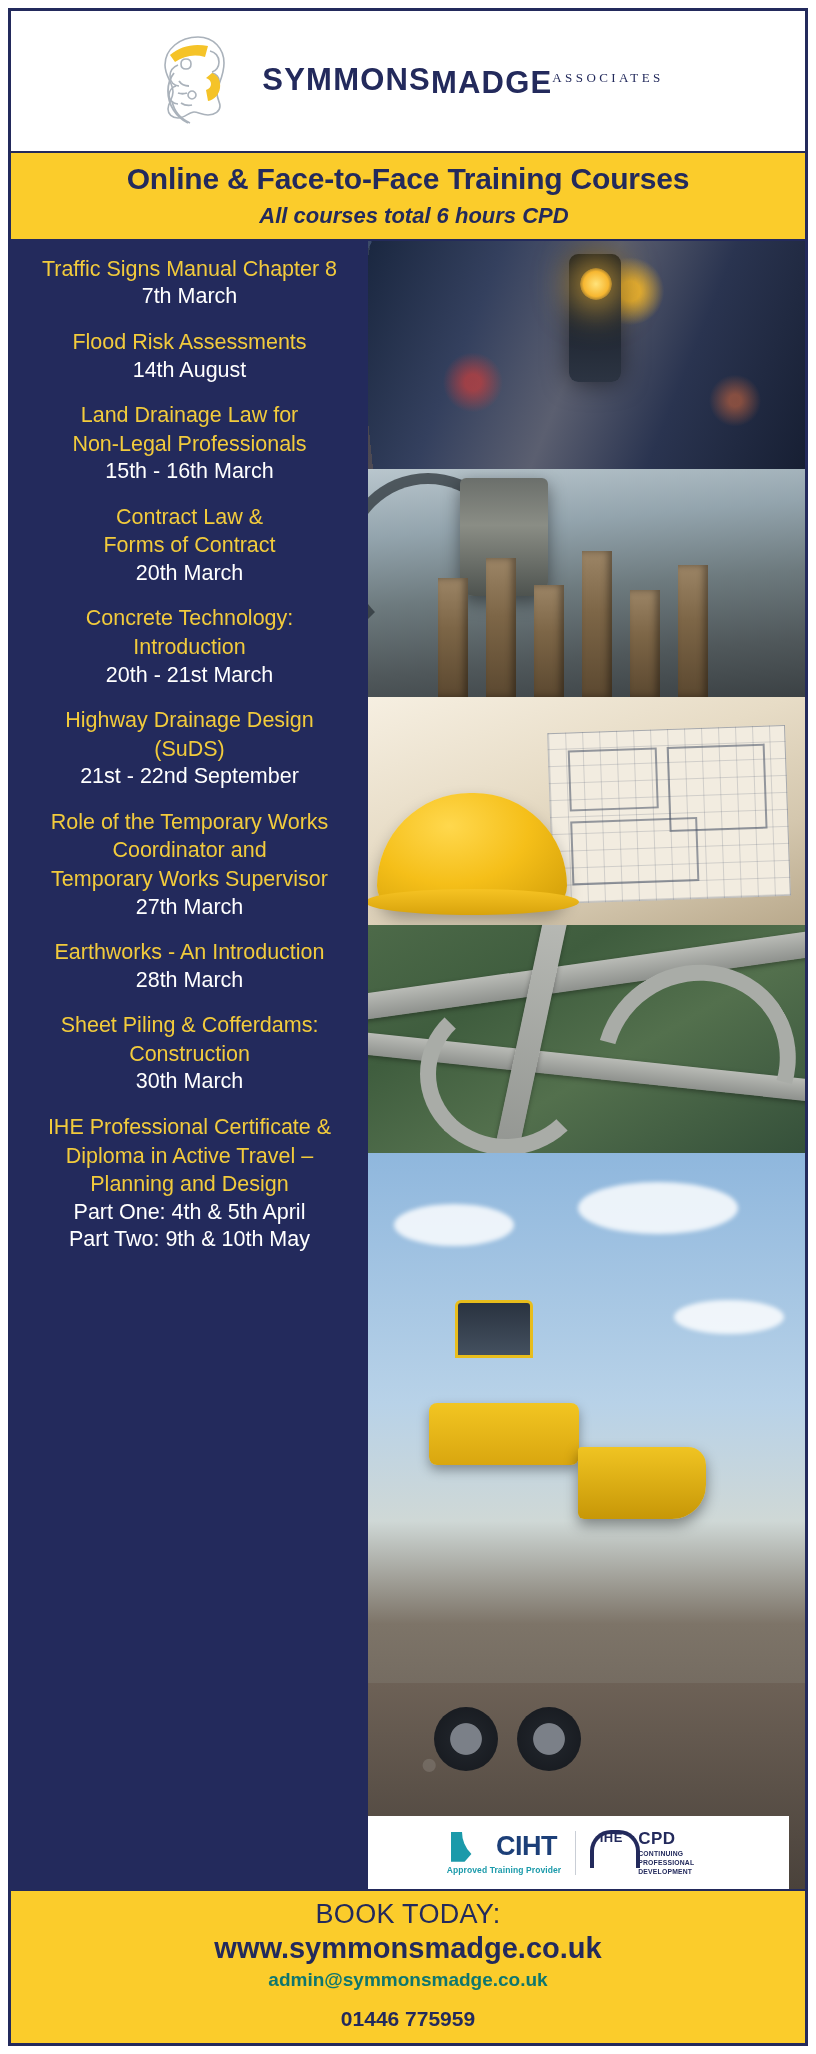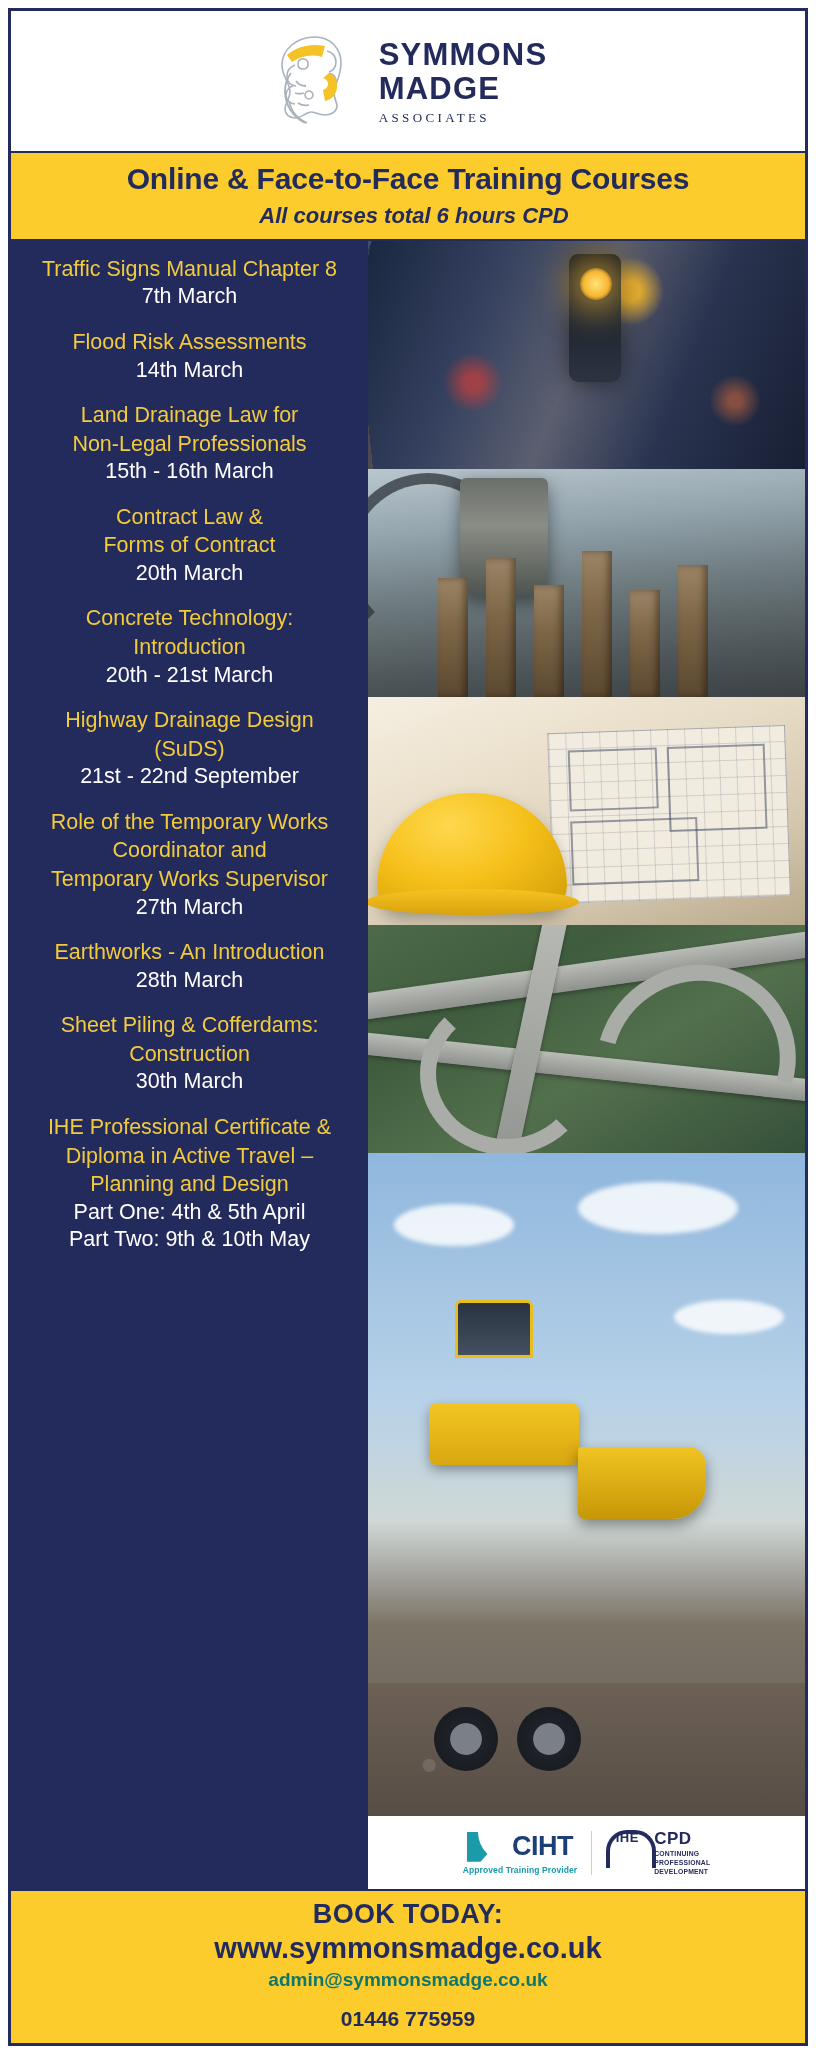--- a/index.html
+++ b/index.html
@@ -42,21 +42,21 @@
     gap: 18px;
   }
   .logo-mark {
     width: 92px;
     height: 104px;
     position: relative;
     flex: 0 0 auto;
   }
   .logo-wordmark {
     display: flex;
-    flex-direction: column;
+    flex-direction: row;
     justify-content: space-between;
     line-height: 1;
   }
   .logo-line1, .logo-line2 {
     font-size: 31px;
     font-weight: bold;
     color: #232a5c;
     letter-spacing: 1.2px;
   }
   .logo-line2 { margin-top: 3px; }
@@ -351,21 +351,21 @@
     height: 28%;
     background:
       radial-gradient(circle at 14% 40%, rgba(255,255,255,0.12) 0 6px, rgba(0,0,0,0) 7px),
       radial-gradient(circle at 62% 70%, rgba(255,255,255,0.10) 0 5px, rgba(0,0,0,0) 6px),
       linear-gradient(180deg,#6d6156 0%, #4a423b 100%);
   }
 
   
   .accred {
     position: absolute;
-    right: 0;
+    right: 16px;
     bottom: 0;
     width: 100%;
     height: 72px;
     background: #ffffff;
     display: flex;
     align-items: center;
     justify-content: center;
     gap: 14px;
     border-top: 1px solid #ffffff;
   }
@@ -461,21 +461,21 @@
   
   .footer {
     flex: 0 0 auto;
     background: #fbcc2b;
     text-align: center;
     padding: 8px 0 12px 0;
     border-top: 2px solid #232a5c;
   }
   .foot-book {
     font-size: 27px;
-    font-weight: bold;
+    font-weight: normal;
     color: #232a5c;
     letter-spacing: 0.3px;
   }
   .foot-web {
     font-size: 29px;
     font-weight: bold;
     color: #232a5c;
     margin-top: 2px;
   }
   .foot-email {
@@ -534,21 +534,21 @@
 
     <div class="body-area">
 
       <div class="courses">
           <div class="course">
             <div class="course-title">Traffic Signs Manual Chapter 8</div>
             <div class="course-date">7th March</div>
           </div>
           <div class="course">
             <div class="course-title">Flood Risk Assessments</div>
-            <div class="course-date">14th March</div>
+            <div class="course-date">14th August</div>
           </div>
           <div class="course">
             <div class="course-title">Land Drainage Law for<br>Non-Legal Professionals</div>
             <div class="course-date">15th - 16th March</div>
           </div>
           <div class="course">
             <div class="course-title">Contract Law &amp;<br>Forms of Contract</div>
             <div class="course-date">20th March</div>
           </div>
           <div class="course">

